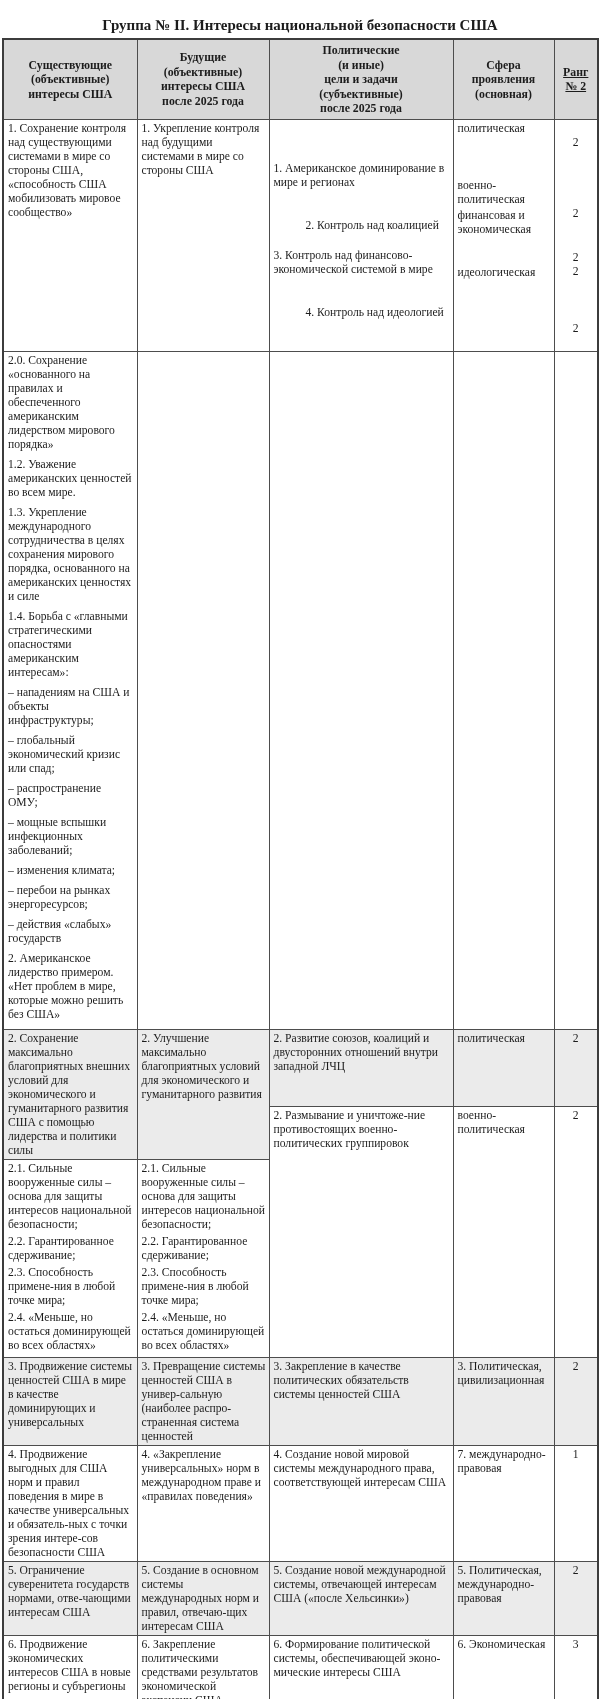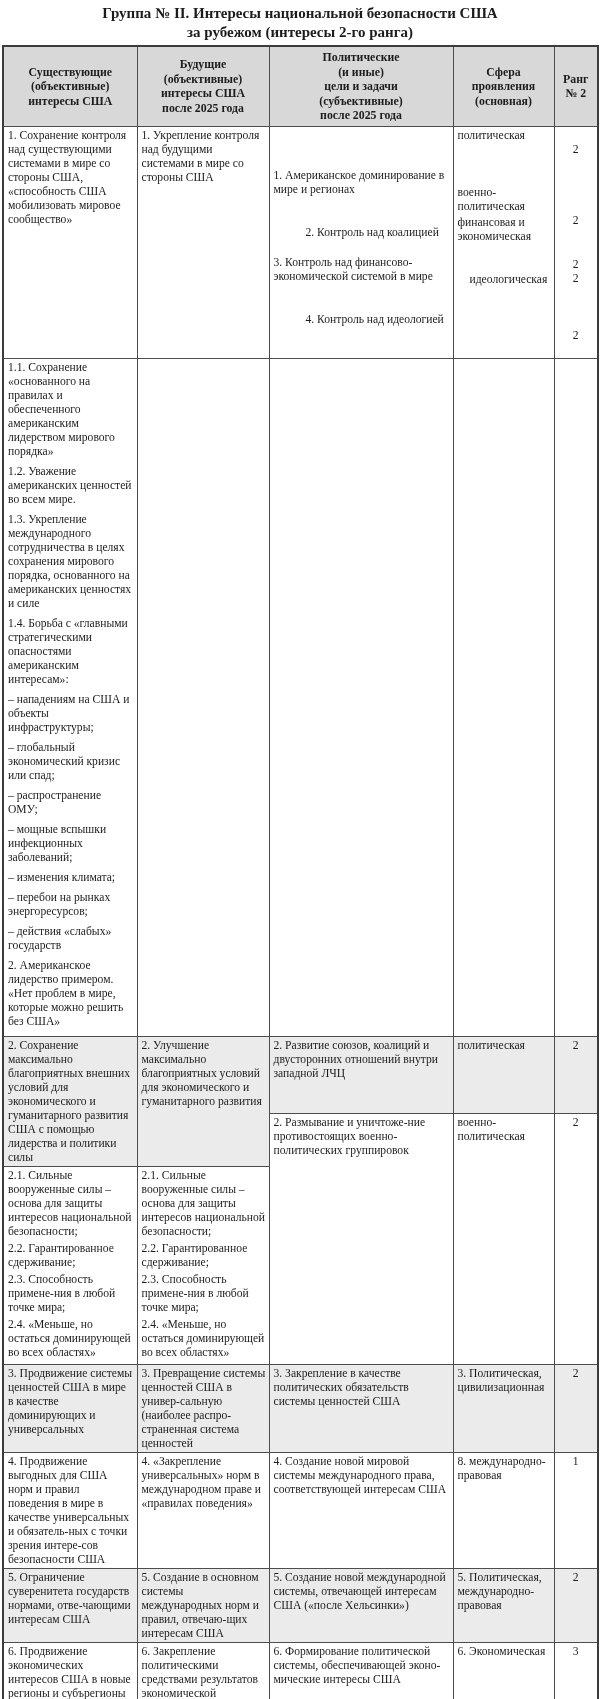--- a/index.html
+++ b/index.html
@@ -7,21 +7,21 @@
     width:600px;
     font-family:"Liberation Serif","DejaVu Serif",serif;
     color:#1c1c1c;
     -webkit-font-smoothing:antialiased;
   }
   .page-title{
     text-align:center;
     font-weight:bold;
     font-size:15px;
     line-height:19px;
-    margin:4px 8px 3px;
+    margin:16px 8px 3px;
   }
   table.doc{
     border-collapse:collapse;
     table-layout:fixed;
     margin:0 0 0 2px;
     width:595px;
     border:2px solid #3c3c3c;
   }
   col.c1{width:134px;}
   col.c2{width:132px;}
@@ -61,21 +61,20 @@
   tr.r1x{height:556px;}
   tr.r2a{height:77px;}
   tr.r2b{height:41px;}
   tr.r2c{height:161px;}
 </style>
 </head>
 <body>
 
 <div class="page-title">
   <div style="white-space: pre-line;">Группа № II. Интересы национальной безопасности США</div>
-  <div style="white-space: pre-line;">за рубежом (интересы 2-го ранга)</div>
 </div>
 
 <table class="doc">
   <colgroup>
     <col class="c1">
       <col class="c2">
       <col class="c3">
       <col class="c4">
       <col class="c5">
   </colgroup>
@@ -90,51 +89,51 @@
 интересы США
 после 2025 года</th>
     <th style="white-space: pre-line; margin-top: 9px;">Политические
 (и иные)
 цели и задачи
 (субъективные)
 после 2025 года</th>
     <th style="white-space: pre-line;">Сфера
 проявления
 (основная)</th>
-    <th style="white-space: pre-line;">Ранг
+    <th style="white-space: pre-line; text-decoration: underline;">Ранг
 № 2</th>
   </tr>
 
   <tr class="r1">
     <td style="white-space: pre-line;">1. Сохранение контроля над существующими системами в мире со стороны США, «способность США мобилизовать мировое сообщество»</td>
     <td style="white-space: pre-line;">1. Укрепление контроля над будущими системами в мире со стороны США</td>
     <td>
       <span class="sub sub1" style="white-space: pre-line; margin-top: 40px;">1. Американское доминирование в мире и регионах</span>
       <span class="sub sub2" style="white-space: pre-line; margin-left: 32px;">2. Контроль над коалицией</span>
       <span class="sub sub3" style="white-space: pre-line;">3. Контроль над финансово-экономической системой в мире</span>
       <span class="sub" style="white-space: pre-line; margin-left: 32px;">4. Контроль над идеологией</span>
     </td>
     <td>
       <span class="sub sub1" style="white-space: pre-line;">политическая</span>
       <span class="sub sub2" style="white-space: pre-line;">военно-политическая</span>
       <span class="sub sub3" style="white-space: pre-line;">финансовая и экономическая</span>
-      <span class="sub" style="white-space: pre-line; margin-left: 12px;">идеологическая</span>
+      <span class="sub" style="white-space: pre-line;">идеологическая</span>
     </td>
     <td class="rank">
       <span class="sub sub1" style="white-space: pre-line;">2</span>
       <span class="sub sub2" style="white-space: pre-line;">2</span>
       <span class="sub sub3" style="white-space: pre-line;">2
 2</span>
       <span class="sub" style="white-space: pre-line;">2</span>
     </td>
   </tr>
 
   <tr class="r1x">
     <td>
-          <p>1.1. Сохранение «основанного на правилах и обеспеченного американским лидерством мирового порядка»</p>
+          <p>2.0. Сохранение «основанного на правилах и обеспеченного американским лидерством мирового порядка»</p>
           <p>1.2. Уважение американских ценностей во всем мире.</p>
           <p>1.3. Укрепление международного сотрудничества в целях сохранения мирового порядка, основанного на американских ценностях и силе</p>
           <p>1.4. Борьба с «главными стратегическими опасностями американским интересам»:</p>
           <p>– нападениям на США и объекты инфраструктуры;</p>
           <p>– глобальный экономический кризис или спад;</p>
           <p>– распространение ОМУ;</p>
           <p>– мощные вспышки инфекционных заболеваний;</p>
           <p>– изменения климата;</p>
           <p>– перебои на рынках энергоресурсов;</p>
           <p>– действия «слабых» государств</p>
@@ -179,21 +178,21 @@
     <td style="white-space: pre-line;">3. Продвижение системы ценностей США в мире в качестве доминирующих и универсальных</td>
     <td style="white-space: pre-line;">3. Превращение системы ценностей США в универ-сальную (наиболее распро-страненная система ценностей</td>
     <td style="white-space: pre-line;">3. Закрепление в качестве политических обязательств системы ценностей США</td>
     <td style="white-space: pre-line;">3. Политическая, цивилизационная</td>
     <td class="rank" style="white-space: pre-line;">2</td>
   </tr>
   <tr>
     <td style="white-space: pre-line;">4. Продвижение выгодных для США норм и правил поведения в мире в качестве универсальных и обязатель-ных с точки зрения интере-сов безопасности США</td>
     <td style="white-space: pre-line;">4. «Закрепление универсальных» норм в международном праве и «правилах поведения»</td>
     <td style="white-space: pre-line; margin-top: 24px;">4. Создание новой мировой системы международного права, соответствующей интересам США</td>
-    <td style="white-space: pre-line;">8. международно-правовая</td>
+    <td style="white-space: pre-line;">7. международно-правовая</td>
     <td class="rank" style="white-space: pre-line;">1</td>
   </tr>
   <tr class="shaded">
     <td style="white-space: pre-line;">5. Ограничение суверенитета государств нормами, отве-чающими интересам США</td>
     <td style="white-space: pre-line;">5. Создание в основном системы международных норм и правил, отвечаю-щих интересам США</td>
     <td style="white-space: pre-line;">5. Создание новой международной системы, отвечающей интересам США («после Хельсинки»)</td>
     <td style="white-space: pre-line;">5. Политическая, международно-правовая</td>
     <td class="rank" style="white-space: pre-line;">2</td>
   </tr>
   <tr>

